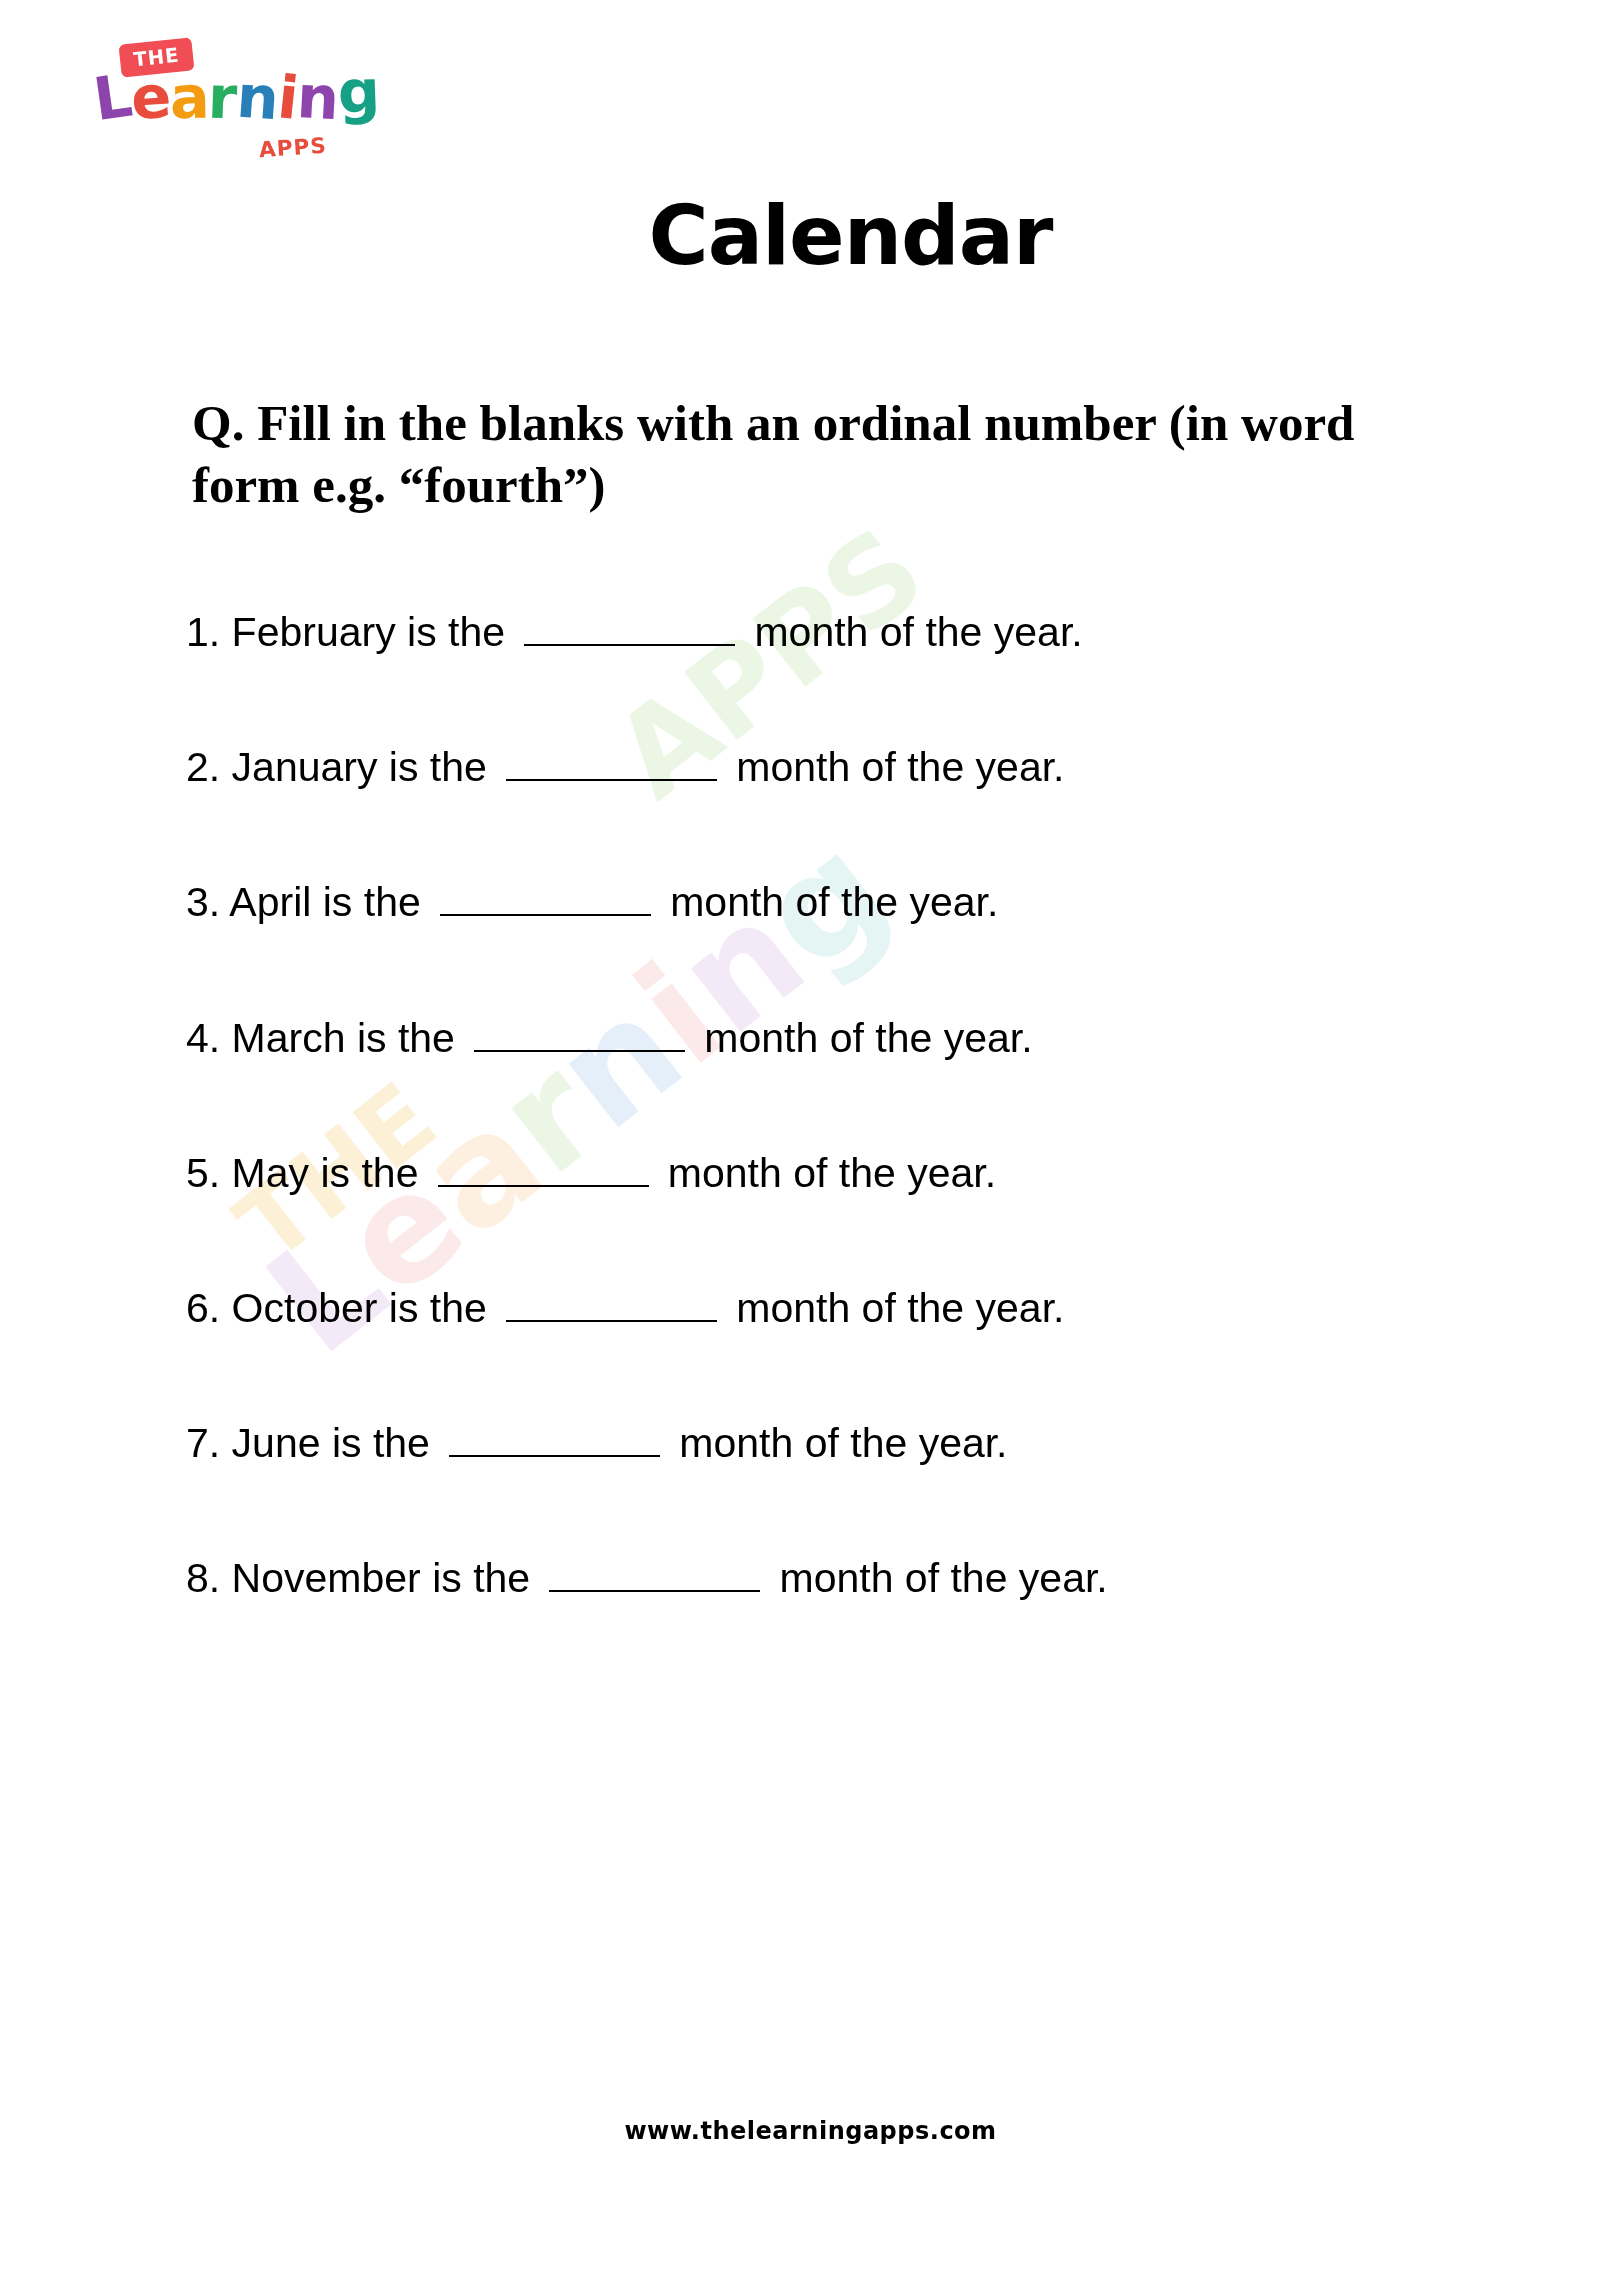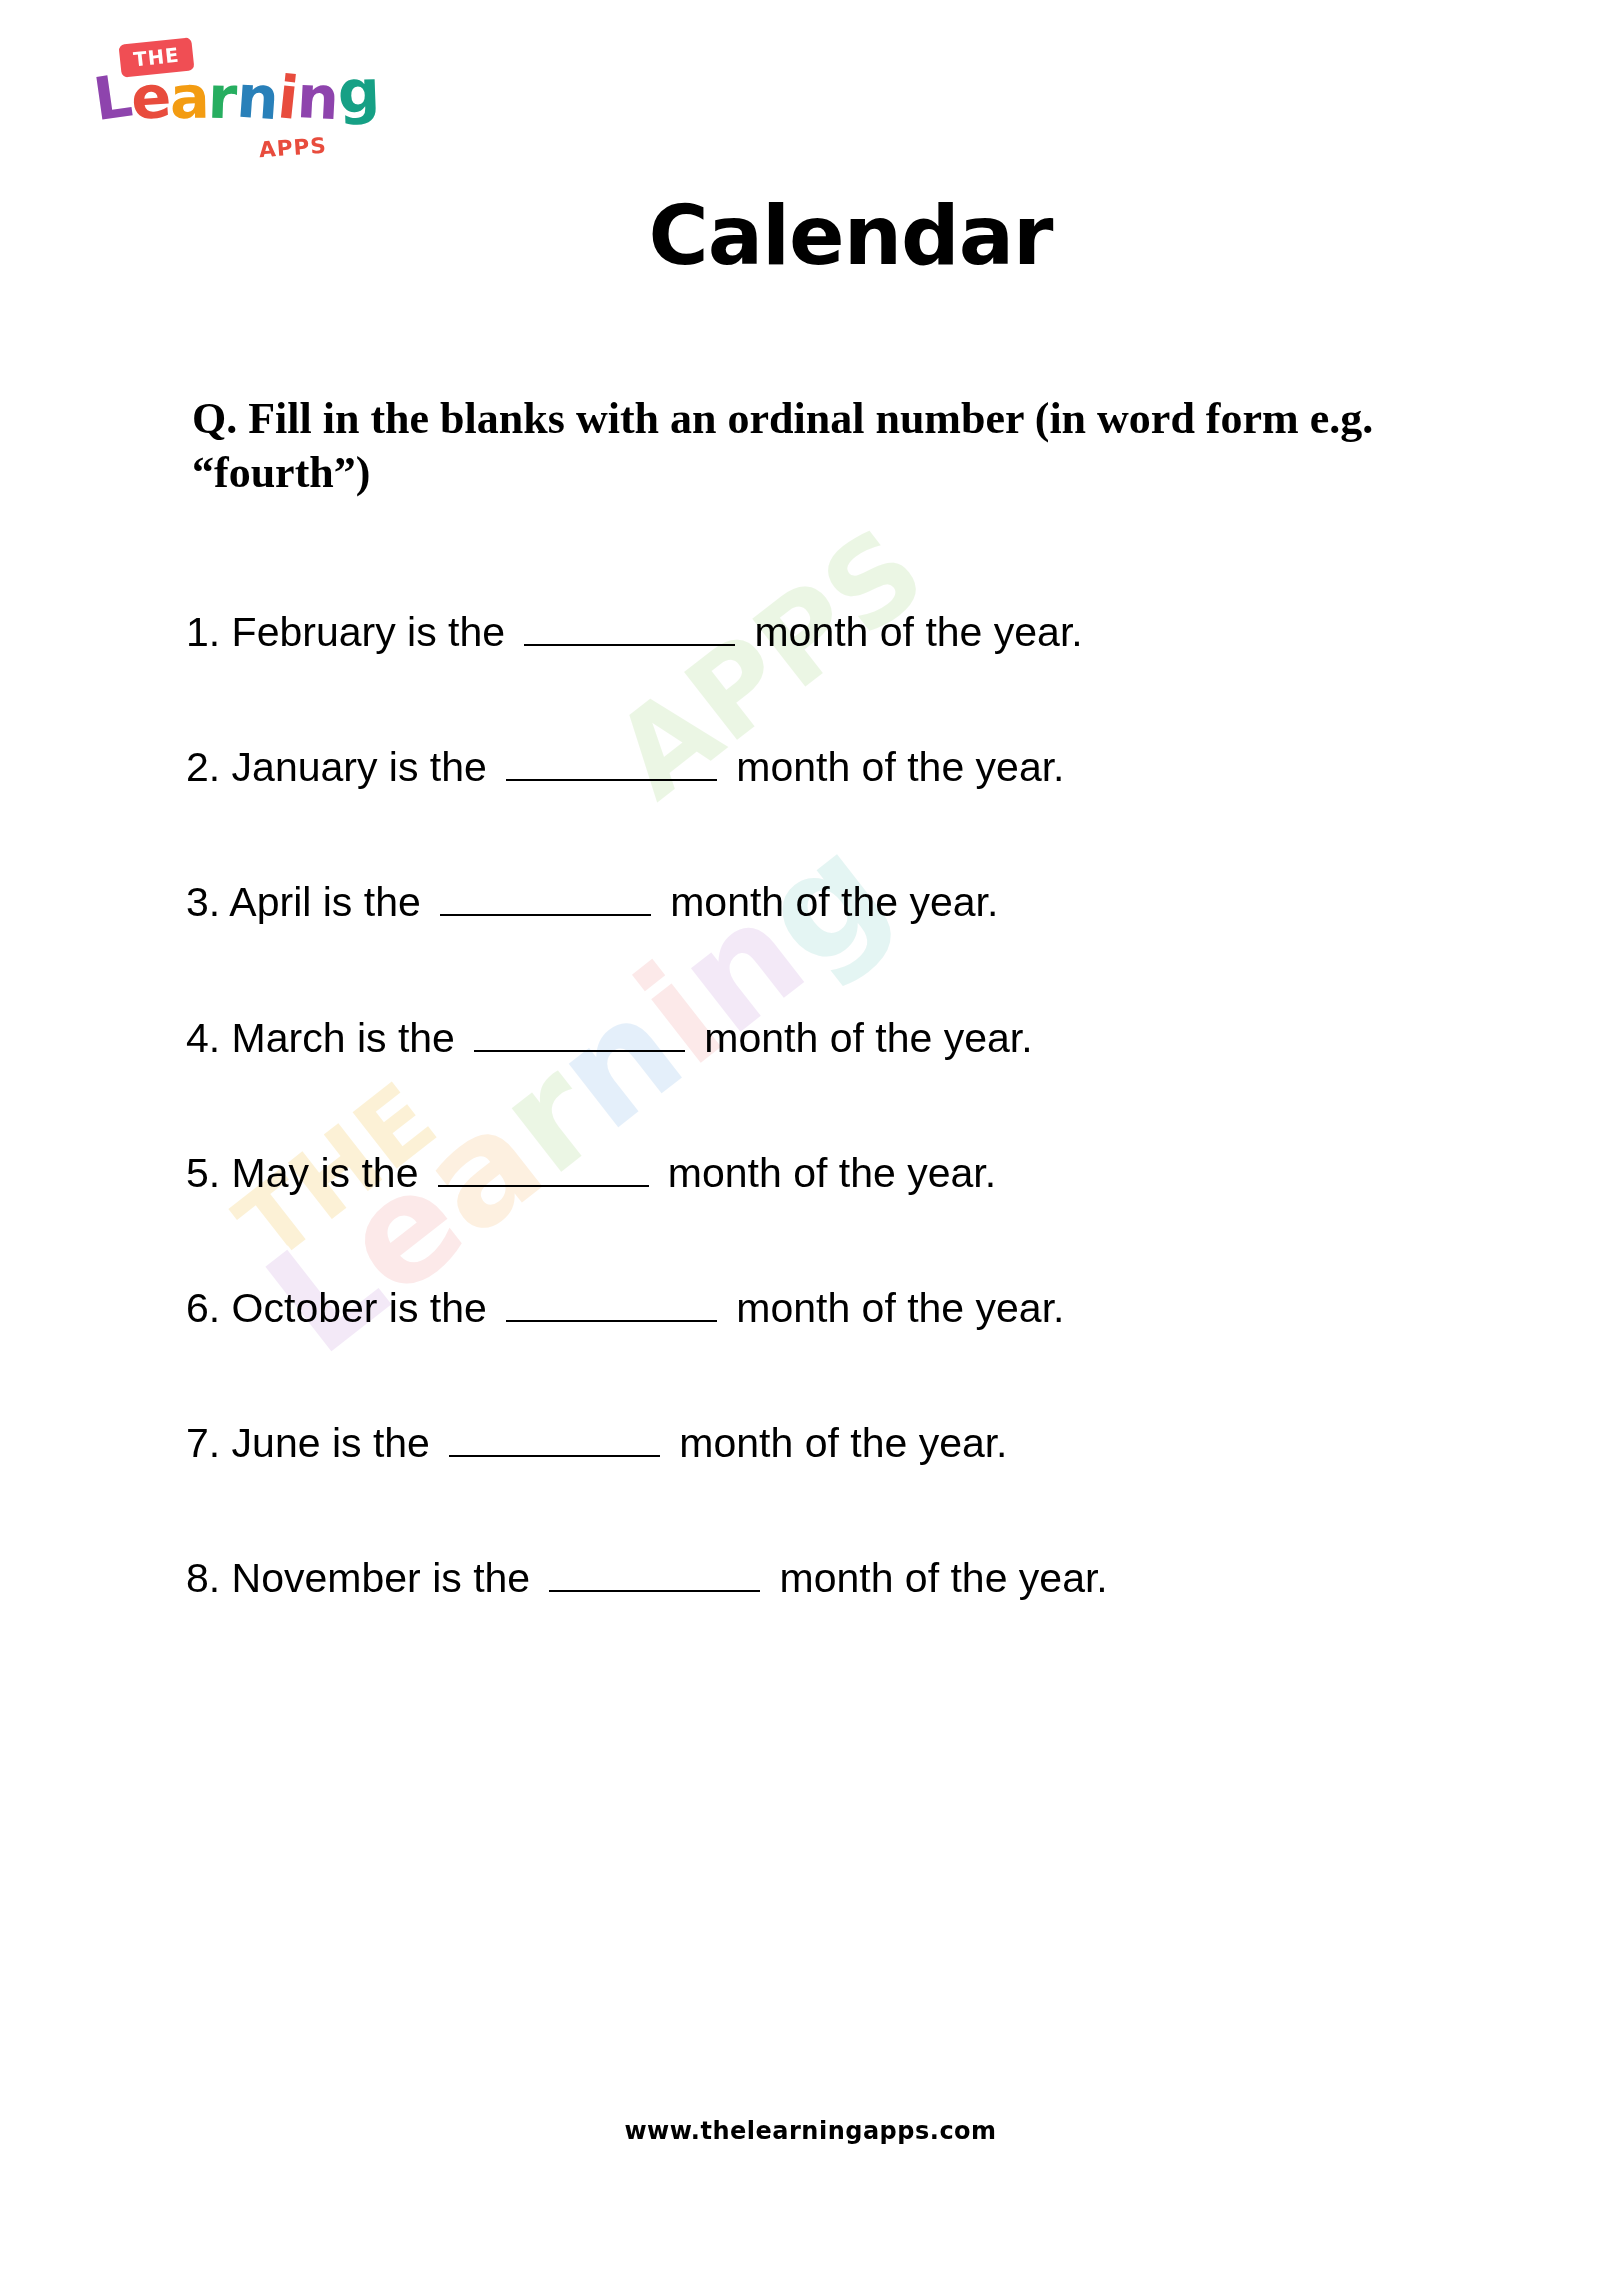--- a/index.html
+++ b/index.html
@@ -146,21 +146,21 @@
     letter-spacing: -1px;
     padding-left: 40px;
   }
   .instruction {
     position: absolute;
     left: 192px;
     top: 392px;
     width: 1245px;
     font-family: "Liberation Serif", serif;
     font-weight: bold;
-    font-size: 44px;
+    font-size: 51px;
     line-height: 1.22;
   }
   .q-list {
     position: absolute;
     left: 186px;
     top: 608px;
     width: 1294px;
   }
   .q-item {
     font-family: Liberation Sans, sans-serif;

